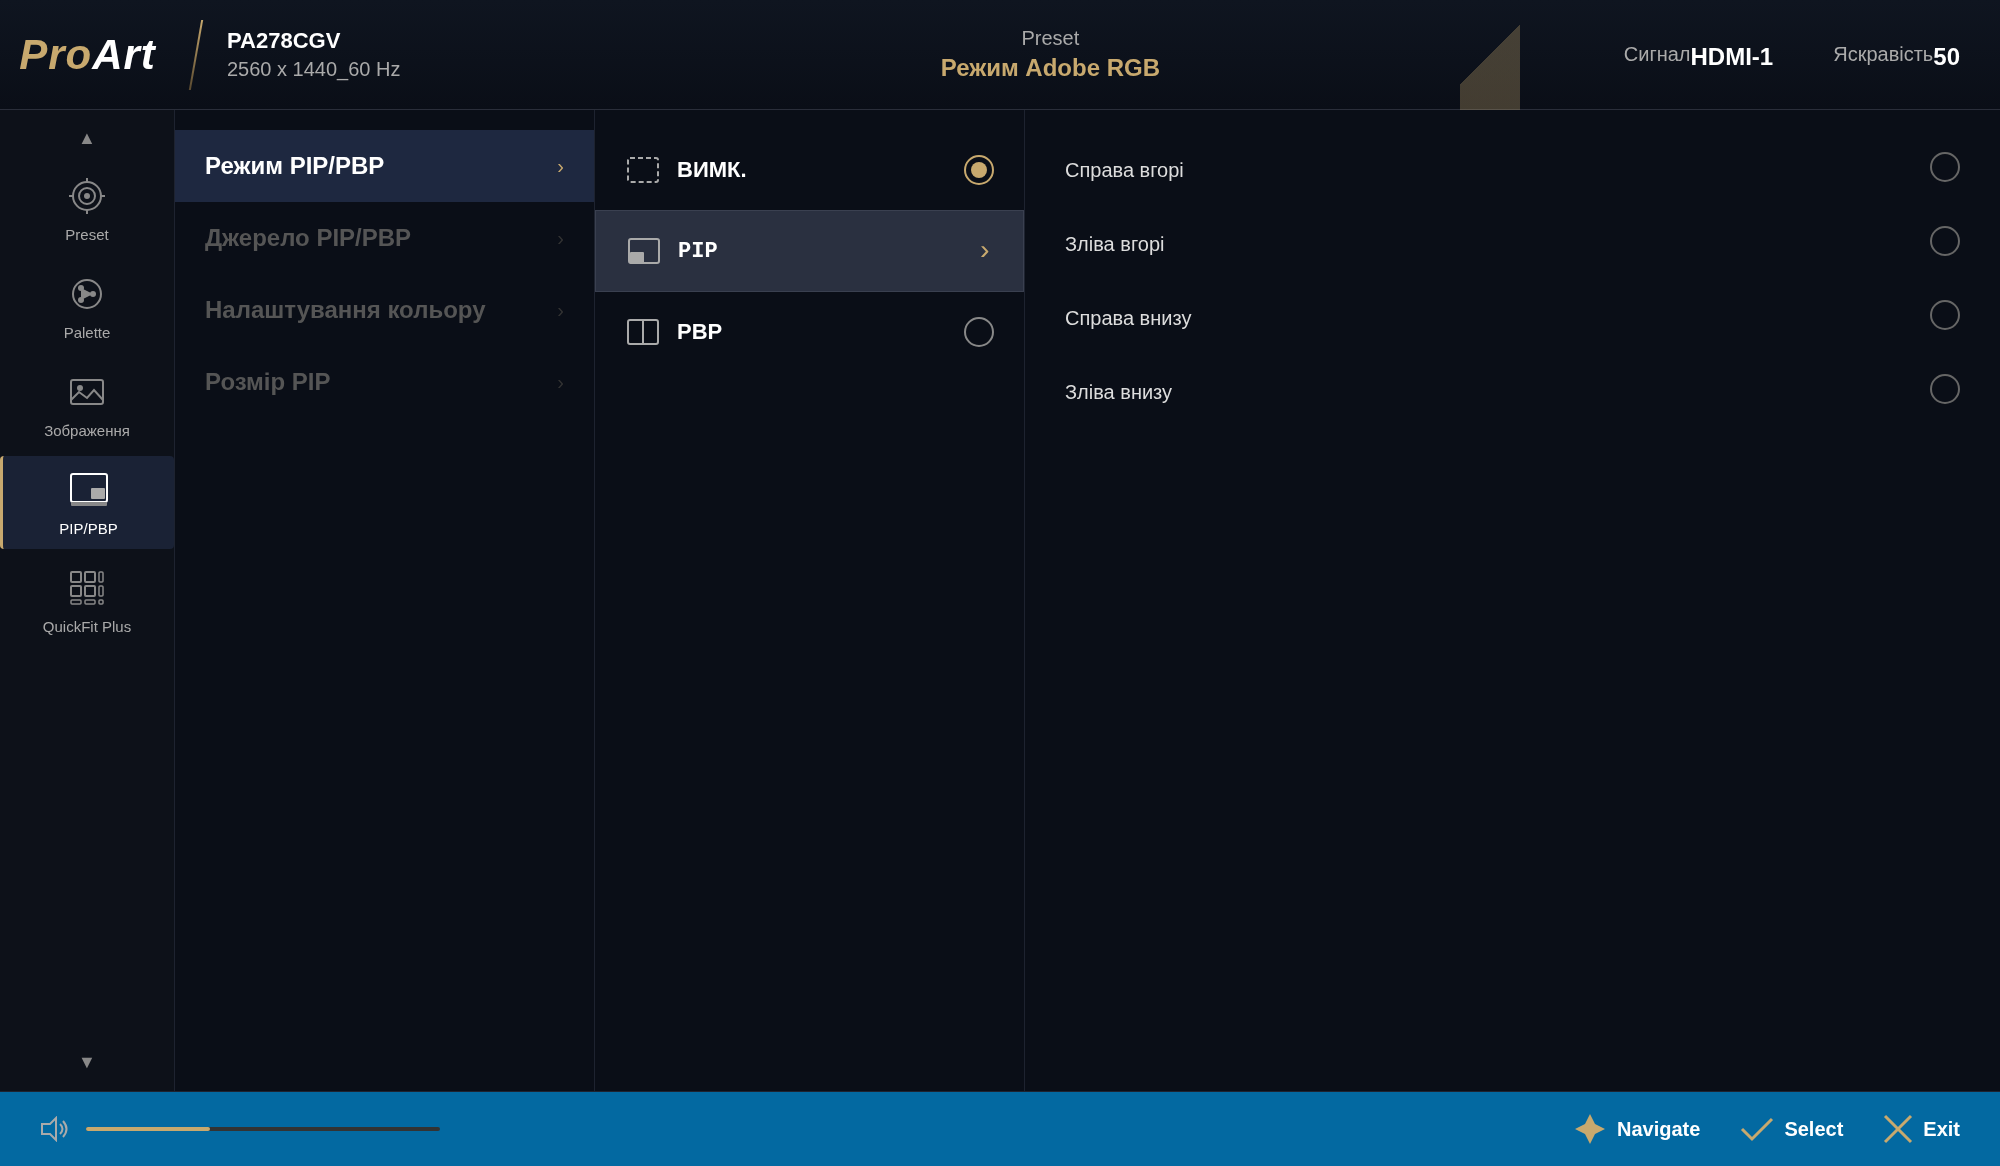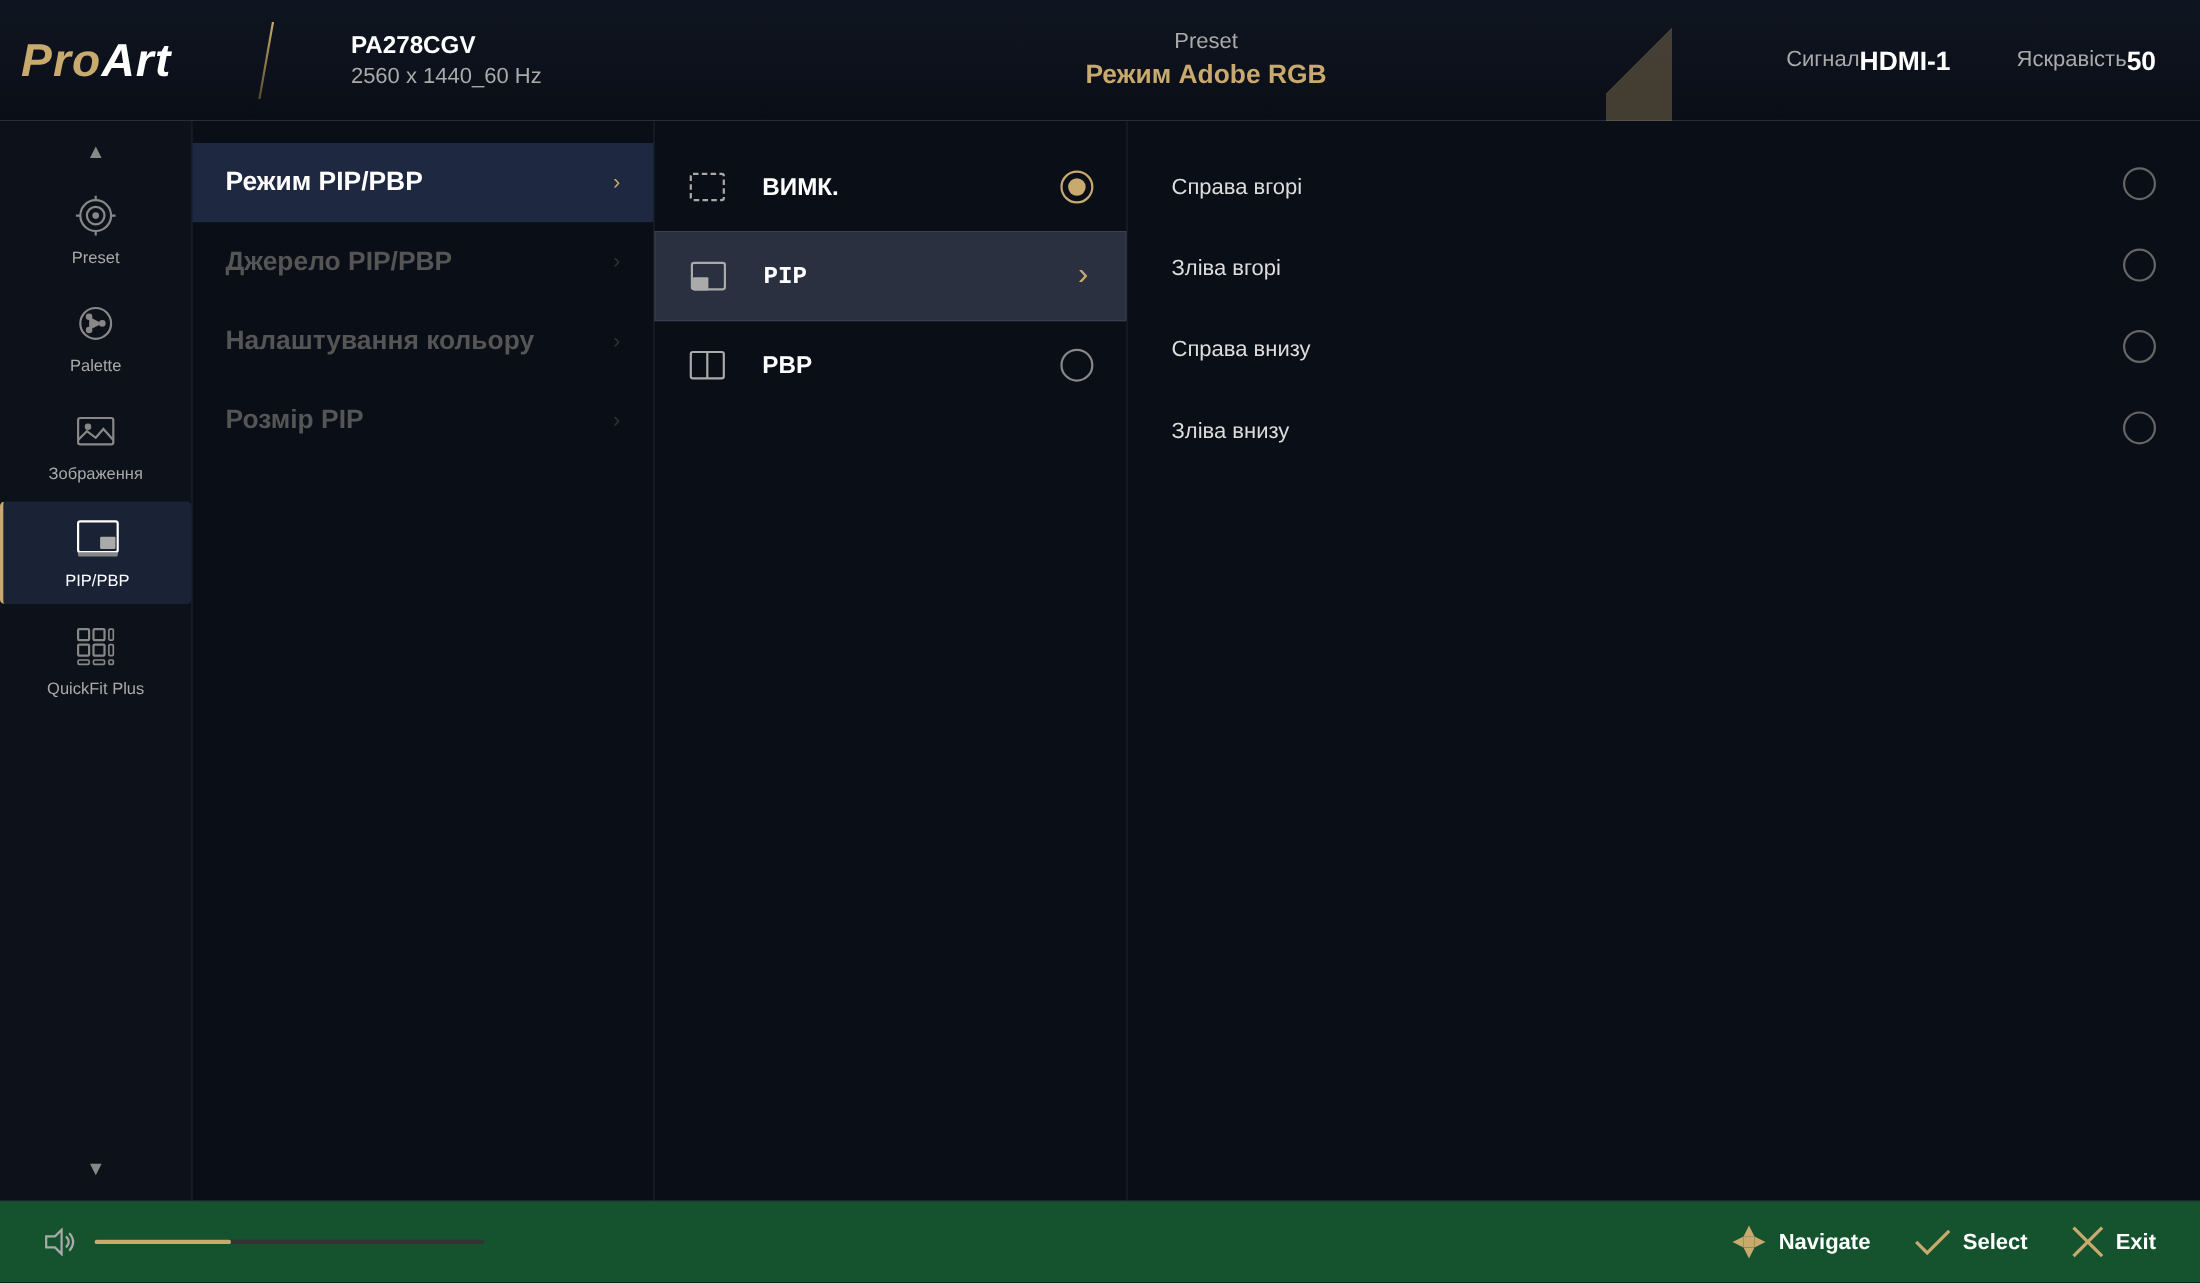--- a/index.html
+++ b/index.html
@@ -14,21 +14,20 @@
     }
 
     
     .header {
       display: flex;
       align-items: center;
       height: 110px;
       background: linear-gradient(180deg, #0f1520 0%, #0a0e17 100%);
       border-bottom: 1px solid #2a2e3a;
       position: relative;
-      gap: 46px;
     }
 
     .header-logo {
       width: 175px;
       display: flex;
       align-items: center;
       justify-content: center;
       padding: 0 20px;
     }
 
@@ -257,21 +256,20 @@
       display: flex;
       align-items: center;
       justify-content: center;
       flex-shrink: 0;
     }
 
     .option-label {
       font-size: 22px;
       color: #ffffff;
       font-weight: 600;
-      margin-left: 16px;
     }
 
     .radio-btn {
       width: 30px;
       height: 30px;
       border-radius: 50%;
       border: 2px solid #888;
       display: flex;
       align-items: center;
       justify-content: center;
@@ -312,21 +310,21 @@
     .sub-radio {
       width: 30px;
       height: 30px;
       border-radius: 50%;
       border: 2px solid #666;
     }
 
     
     .footer {
       height: 75px;
-      background: #14532d;
+      background: #0369a1;
       border-top: 1px solid #1e2330;
       display: flex;
       align-items: center;
       padding: 0 40px;
     }
 
     .volume-section {
       display: flex;
       align-items: center;
       gap: 16px;

